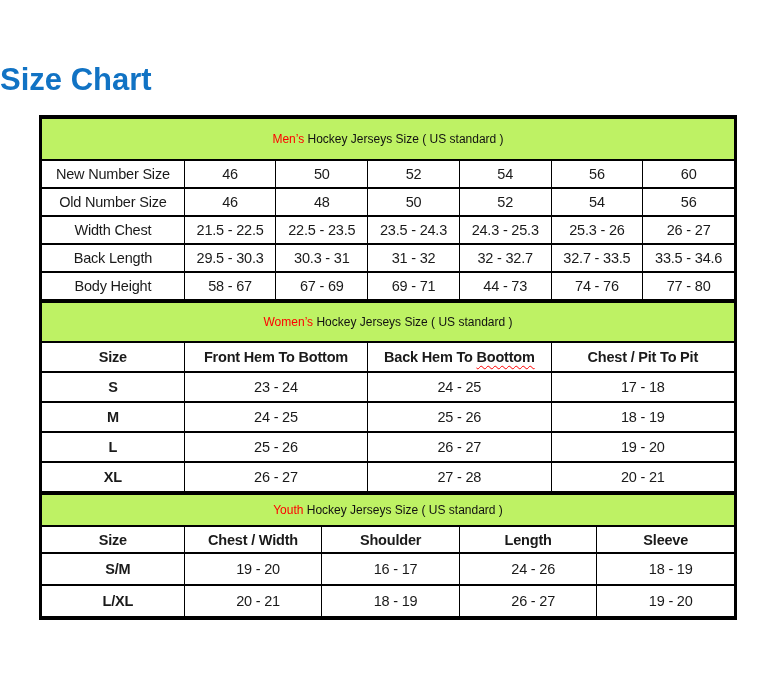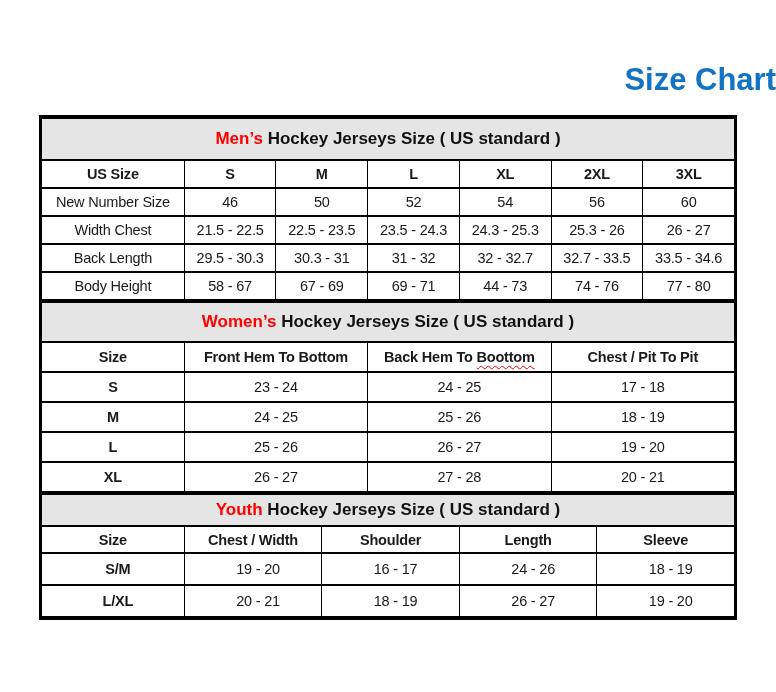--- a/index.html
+++ b/index.html
@@ -4,21 +4,21 @@
 <style>
   html,body { margin:0; padding:0; }
   body {
     width:776px; height:692px;
     background:#ffffff;
     font-family:"Liberation Sans", sans-serif;
     color:#1a1a1a;
     overflow:hidden;
   }
   .title {
-    text-align:right;
+    text-align:left;
     color:#1173c4;
     font-size:31px;
     font-weight:700;
     margin:62px 0 0 0;
     letter-spacing:0;
   }
   .chart-wrap {
     width:694px;
     margin:17px auto 0 auto;
     border:2px solid #000;
@@ -36,23 +36,23 @@
     vertical-align:middle;
     font-size:14.5px;
     font-weight:400;
     padding:0 2px;
     letter-spacing:-0.2px;
     white-space:nowrap;
     overflow:hidden;
   }
   th { font-weight:700; }
   tr.band td {
-    background:#e5e5e5;
-    font-weight:700;
-    font-size:17px;
+    background:#bef264;
+    font-weight:400;
+    font-size:12px;
     letter-spacing:0;
   }
   tr.band .red { color:#ff0000; }
   tr.band .black { color:#111; }
   .mens tr.band td   { height:40px; }
   .mens tr.head th,
   .mens tr.r td, .mens tr.r th { height:26px; }
   .womens tr.band td { height:38px; }
   .womens tr.head th { height:28px; }
   .womens tr.r td, .womens tr.r th { height:28px; }
@@ -78,37 +78,37 @@
     <colgroup>
       <col style="width:20.6%">
       <col span="6">
     </colgroup>
     <tbody>
         <tr class="band">
       <td colspan="7">
         <span class="red">Men’s</span><span class="black"> Hockey Jerseys Size ( US standard )</span>
       </td>
     </tr>
-    <tr class="head">
-      <th>US Size</th>
-      <th>S</th>
-      <th>M</th>
-      <th>L</th>
-      <th>XL</th>
-      <th>2XL</th>
-      <th>3XL</th>
-    </tr>
     <tr class="r">
       <td>New Number Size</td>
       <td>46</td>
       <td>50</td>
       <td>52</td>
       <td>54</td>
       <td>56</td>
       <td>60</td>
+    </tr>
+    <tr class="r">
+      <td>Old Number Size</td>
+      <td>46</td>
+      <td>48</td>
+      <td>50</td>
+      <td>52</td>
+      <td>54</td>
+      <td>56</td>
     </tr>
     <tr class="r">
       <td>Width Chest</td>
       <td>21.5 - 22.5</td>
       <td>22.5 - 23.5</td>
       <td>23.5 - 24.3</td>
       <td>24.3 - 25.3</td>
       <td>25.3 - 26</td>
       <td>26 - 27</td>
     </tr>

